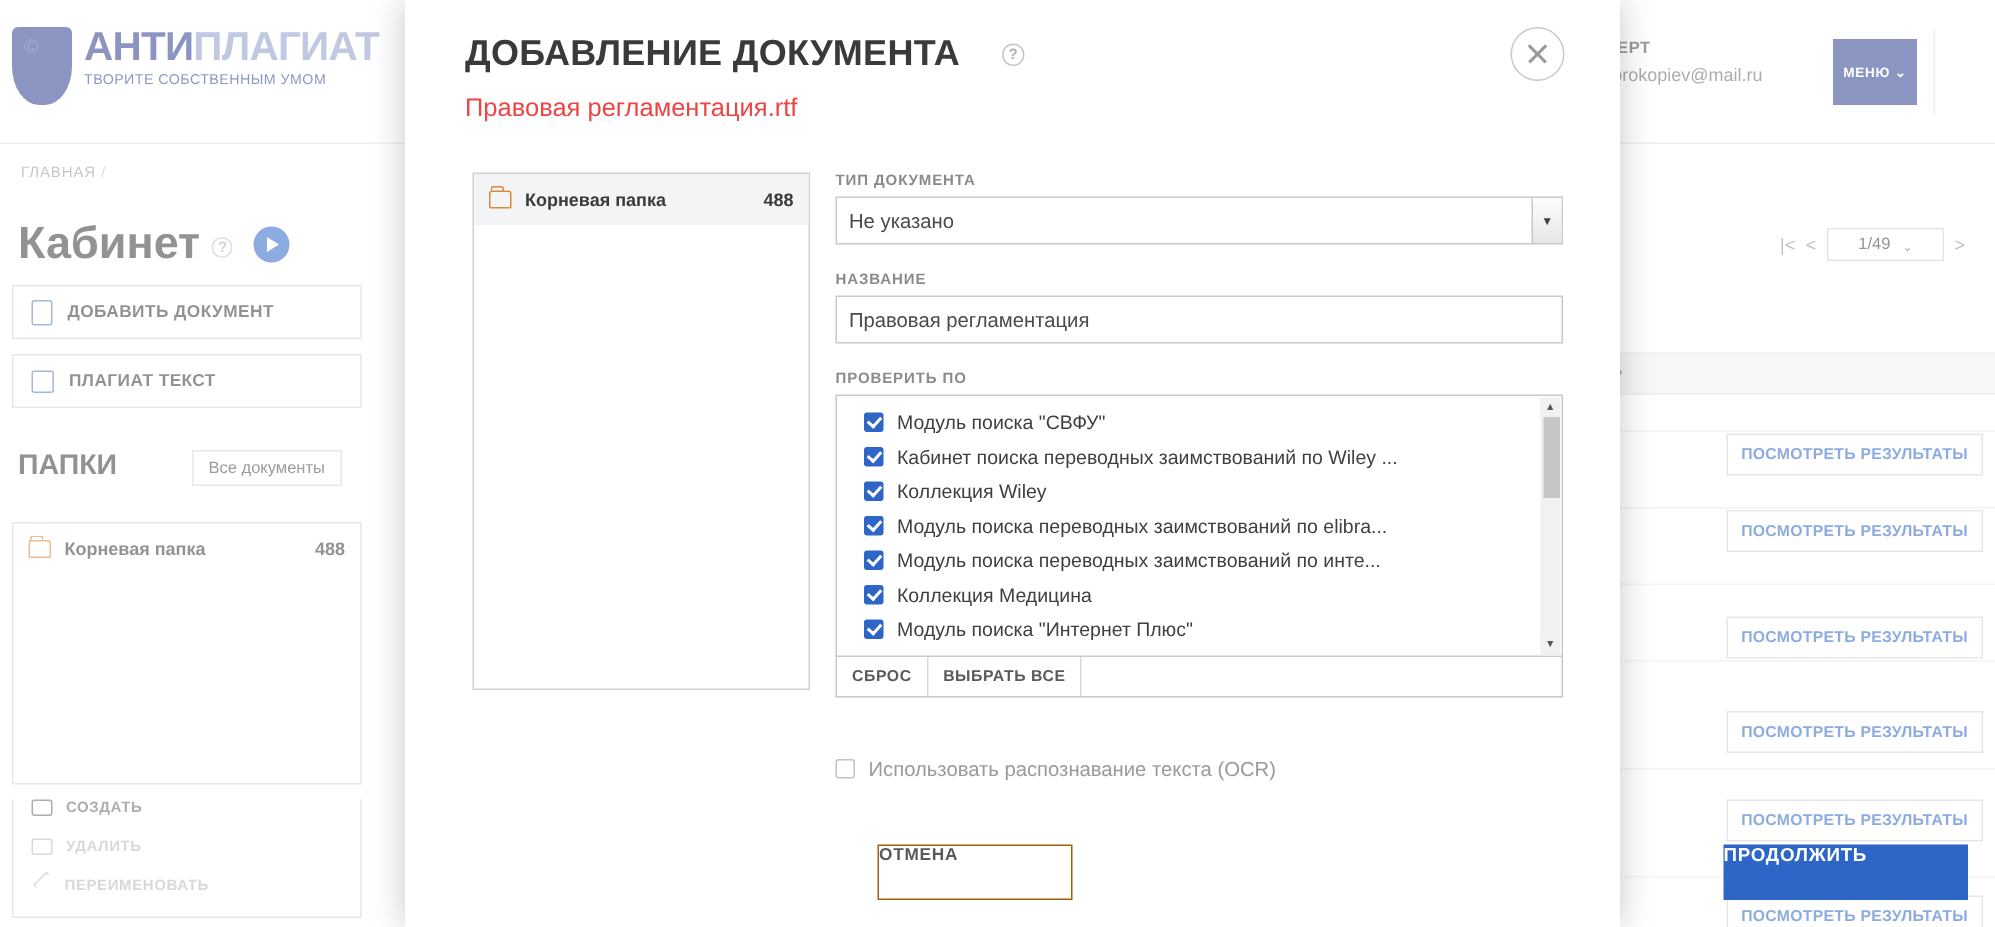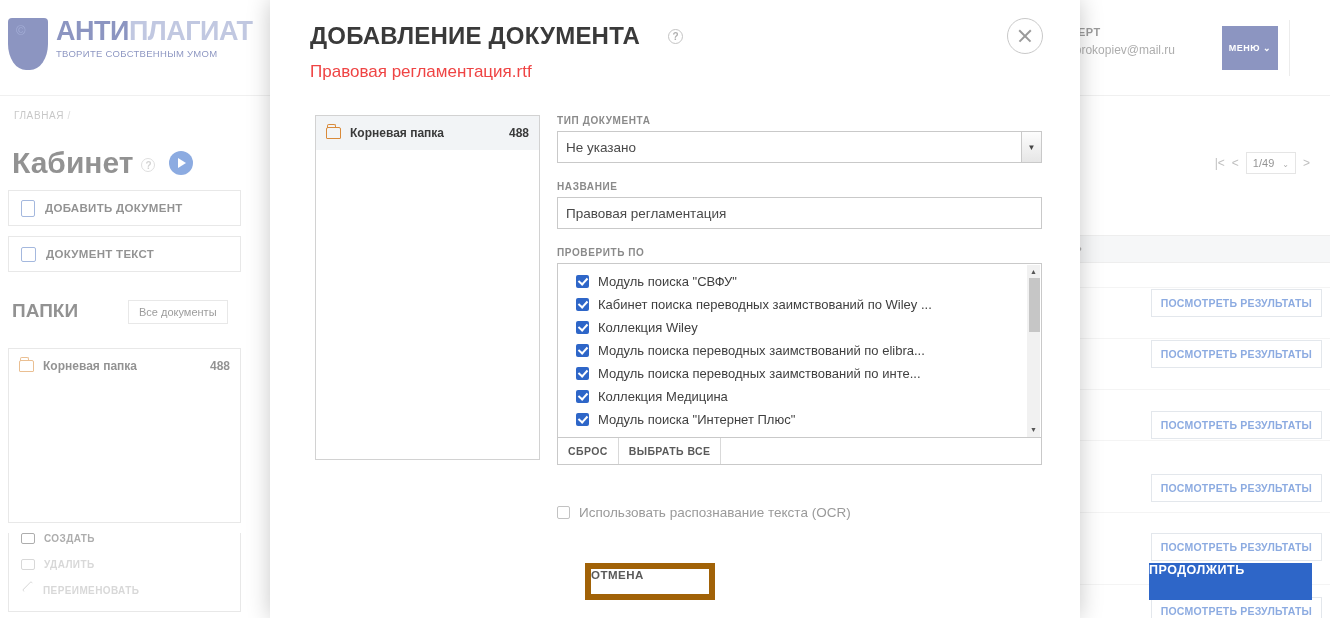--- a/index.html
+++ b/index.html
@@ -118,21 +118,21 @@
     font-size: 10px; letter-spacing: .4px; color: #6a6a6a; font-weight: bold; cursor: pointer;
   }
   .fa-row.dim { color: #b8b8b8; }
   .fa-ico { width: 14px; height: 11px; border: 1.3px solid currentColor; border-radius: 2px; }
   .fa-ico.pen { border: none; transform: rotate(-45deg); width: 13px; height: 3px; border-top: 1.3px solid currentColor; border-left: 1.3px solid currentColor; border-right: 1.3px solid currentColor; }
 
   
   .pager { position: absolute; right: 20px; top: 152px; display: flex; align-items: center; gap: 7px; font-size: 12px; color: #6a6a6a; }
   .pager .chev { color: #8a8a8a; }
   .page-box {
-    border: 1px solid #cfcfcf; background: #fff; padding: 4px 6px; font-size: 11px;
+    border: 1px solid #cfcfcf; background: #fff; padding: 4px 20px; font-size: 11px;
     display: flex; align-items: flex-end; gap: 8px; color: #3a3a3a;
   }
   .page-box .caret { font-size: 8px; color: #6a6a6a; }
 
   .table-head {
     position: absolute; left: 900px; top: 235px; width: 430px; height: 28px;
     background: #eef0f2; border-top: 1px solid #e0e0e0; border-bottom: 1px solid #e0e0e0;
   }
   .table-head-label {
     position: absolute; left: 1075px; top: 241px;
@@ -242,21 +242,21 @@
   }
 
   .ocr-row {
     position: absolute; left: 287px; top: 505px;
     display: flex; align-items: center; gap: 9px; font-size: 13.5px; color: #9a9a9a;
   }
   .ocr-box { width: 13px; height: 13px; border: 1px solid #c2c2c2; background: #fff; border-radius: 2px; }
 
   .btn-cancel {
     position: absolute; left: 315px; top: 563px; width: 130px; height: 37px;
-    border: 6px solid #a16207; background: #fff; color: #5a5a5a;
+    border: 1px solid #a16207; background: #fff; color: #5a5a5a;
     font-size: 11.5px; font-weight: bold; letter-spacing: .5px; cursor: pointer;
   }
   .btn-continue {
     position: absolute; left: 879px; top: 563px; width: 163px; height: 37px;
     border: none; background: #2e66c8; color: #fff;
     font-size: 12.5px; font-weight: bold; letter-spacing: .5px; cursor: pointer;
   }
 </style>
 </head>
 <body>
@@ -301,21 +301,21 @@
         </span>
     </div>
 
     <div class="sidebar">
       <div class="side-btn">
         <span class="ico-doc"></span>
         <span>ДОБАВИТЬ ДОКУМЕНТ</span>
       </div>
       <div class="side-btn">
         <span class="ico-txt"></span>
-        <span>ДОКУМЕНТ ТЕКСТ</span>
+        <span>ПЛАГИАТ ТЕКСТ</span>
       </div>
     </div>
 
     <div class="folders-head">ПАПКИ</div>
     <div class="all-docs-btn">Все документы</div>
 
     <div class="folder-panel">
       <div class="folder-row">
         <span class="folder-ico"></span>
         <span>Корневая папка</span>

